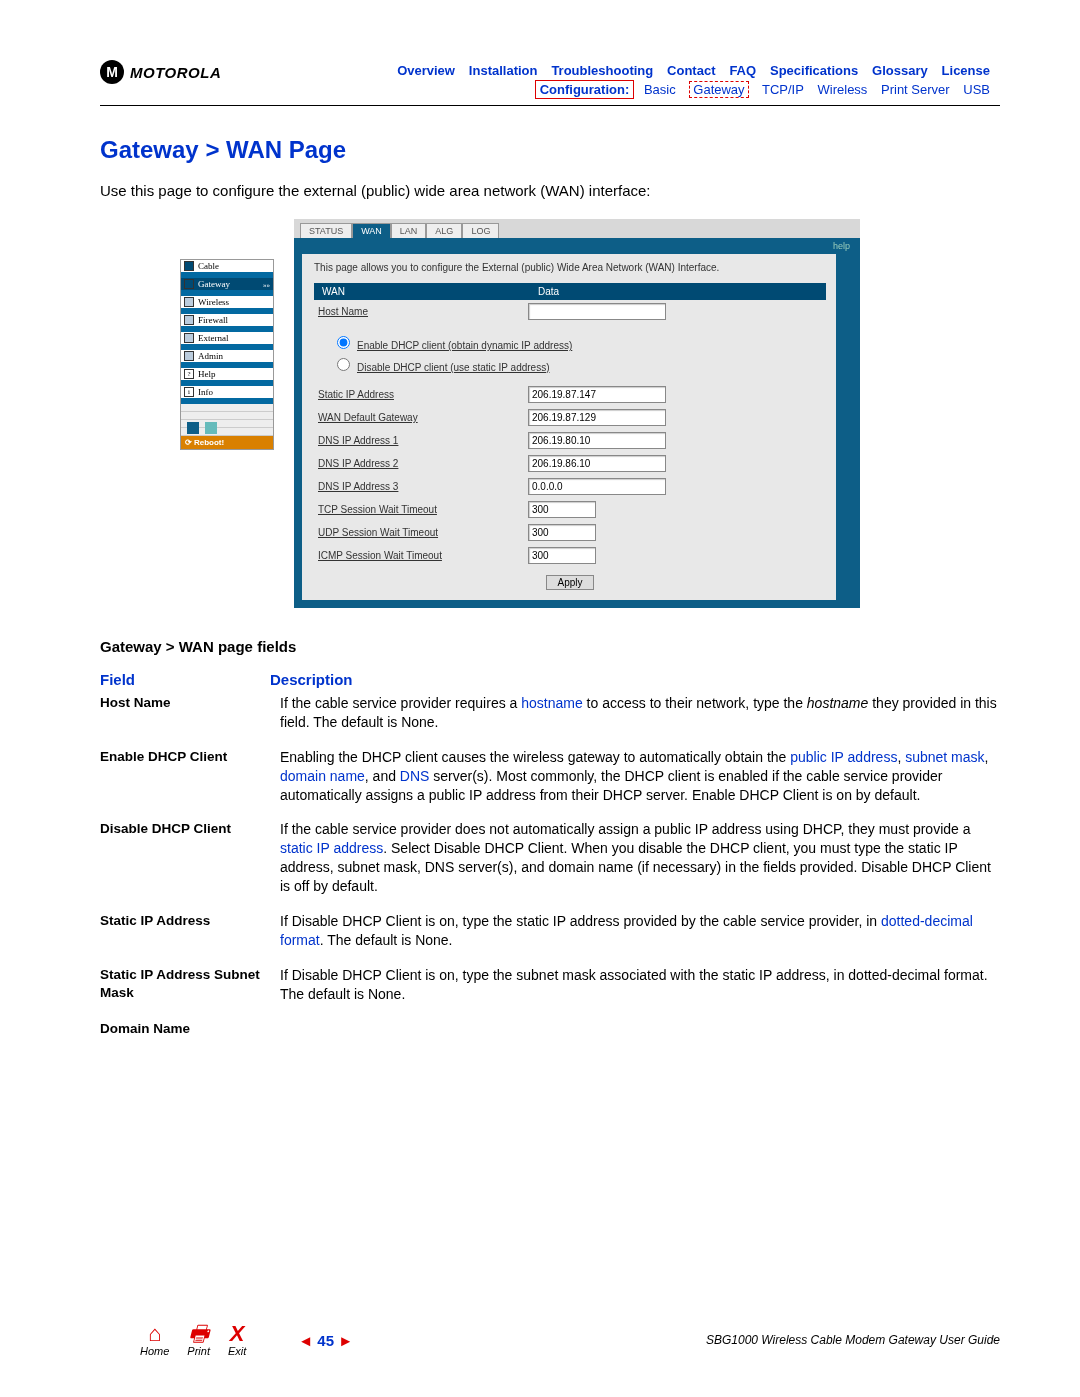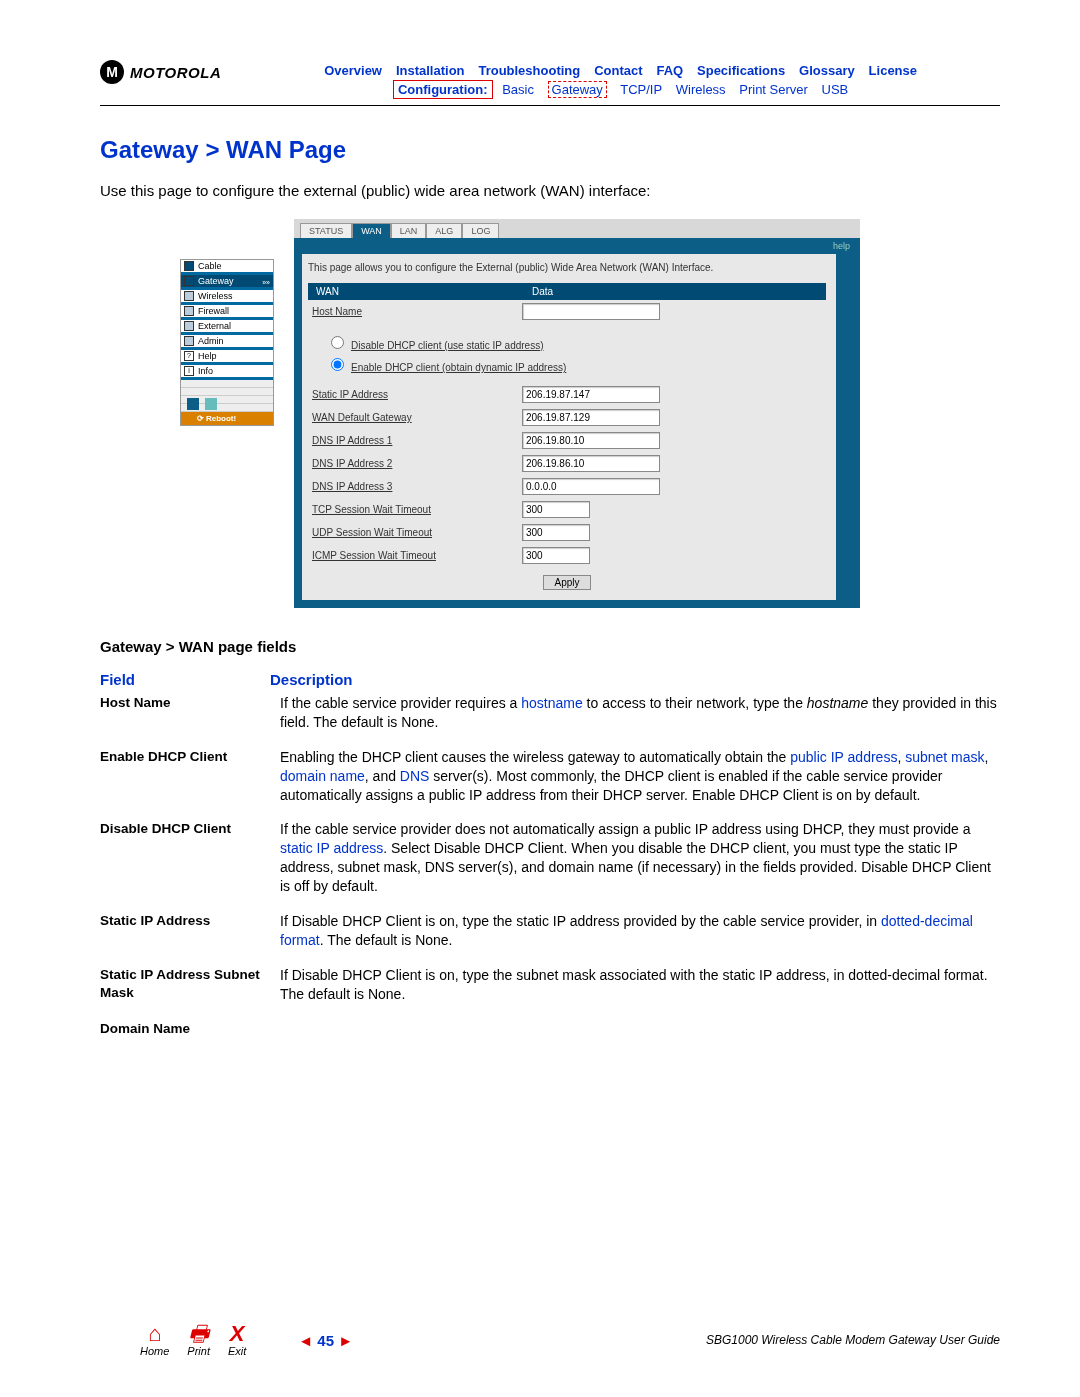--- a/index.html
+++ b/index.html
@@ -47,21 +47,21 @@
   }
   .logo-text {
     font-family: Arial, sans-serif;
     font-weight: bold;
     font-style: italic;
     font-size: 15px;
     letter-spacing: 0.5px;
   }
   .nav-block {
     flex: 1;
-    text-align: center;
+    text-align: right;
     padding-top: 2px;
   }
   .nav-line1 a {
     color: #0033cc;
     font-weight: bold;
     font-size: 13px;
     text-decoration: none;
     margin-right: 10px;
   }
   .nav-line2 {
@@ -114,21 +114,22 @@
     width: 92px;
     margin-top: 40px;
     border: 1px solid #999;
     background: #fff;
     font-size: 9px;
   }
   .ss-sidebar-item {
     display: flex;
     align-items: flex-end;
     padding: 1px 3px;
-    border-bottom: 3px solid #0369a1;
+    border-bottom: 6px solid #0369a1;
+    font-family: Liberation Serif, serif;
   }
   .ss-sidebar-item.active {
     background: #004a73;
     color: #fff;
   }
   .ss-box {
     width: 8px;
     height: 8px;
     border: 1px solid #333;
     margin-right: 4px;
@@ -141,21 +142,21 @@
     height: 32px;
     background: repeating-linear-gradient(0deg,#ccc,#ccc 1px,#eee 1px,#eee 8px),
                 repeating-linear-gradient(90deg,#ccc,#ccc 1px,#eee 1px,#eee 8px);
     position:relative;
   }
   .ss-grid-sq { position:absolute; width:12px; height:12px; }
   .ss-reboot {
     background: #d98000;
     color: #fff;
     text-align: left;
-    padding: 2px 16px;
+    padding: 2px 4px;
     font-size: 8px;
     font-weight:bold;
   }
   .ss-reboot::before { content:"⟳ "; }
   
   .ss-main {
     flex: 1;
     margin-left: 20px;
     background: #0d5e87;
     padding: 0;
@@ -179,21 +180,21 @@
   }
   .ss-help-row {
     text-align: right;
     padding: 3px 10px;
     color: #9cb;
     font-size: 9px;
   }
   .ss-panel {
     background: #e8e8e8;
     margin: 0 24px 8px 8px;
-    padding: 8px 10px 10px 6px;
+    padding: 8px 10px 10px 12px;
     font-size: 10px;
     color: #333;
   }
   .ss-panel-desc { margin-bottom: 10px; font-size: 10px; }
   .ss-table-header {
     background: #004a73;
     color: #fff;
     display: flex;
     font-size: 10px;
   }
@@ -397,22 +398,22 @@
           <div class="ss-panel-desc">This page allows you to configure the External (public) Wide Area Network (WAN) Interface.</div>
           <div class="ss-table-header">
             <div class="ss-th">WAN</div>
             <div class="ss-th">Data</div>
           </div>
           <div class="ss-form-row">
             <div class="ss-form-label">Host Name</div>
             <input class="ss-form-input" style="">
           </div>
           <div style="height:8px"></div>
+          <div class="ss-radio-row"><input type="radio" checked="" style=""><label>Enable DHCP client (obtain dynamic IP address)</label></div>
           <div class="ss-radio-row"><input type="radio" style=""><label>Disable DHCP client (use static IP address)</label></div>
-          <div class="ss-radio-row"><input type="radio" checked="" style=""><label>Enable DHCP client (obtain dynamic IP address)</label></div>
           <div style="height:8px"></div>
           <div class="ss-form-row">
               <div class="ss-form-label">Static IP Address</div>
               <input class="ss-form-input" value="206.19.87.147" style="">
             </div>
           <div class="ss-form-row">
               <div class="ss-form-label">WAN Default Gateway</div>
               <input class="ss-form-input" value="206.19.87.129" style="">
             </div>
           <div class="ss-form-row">

